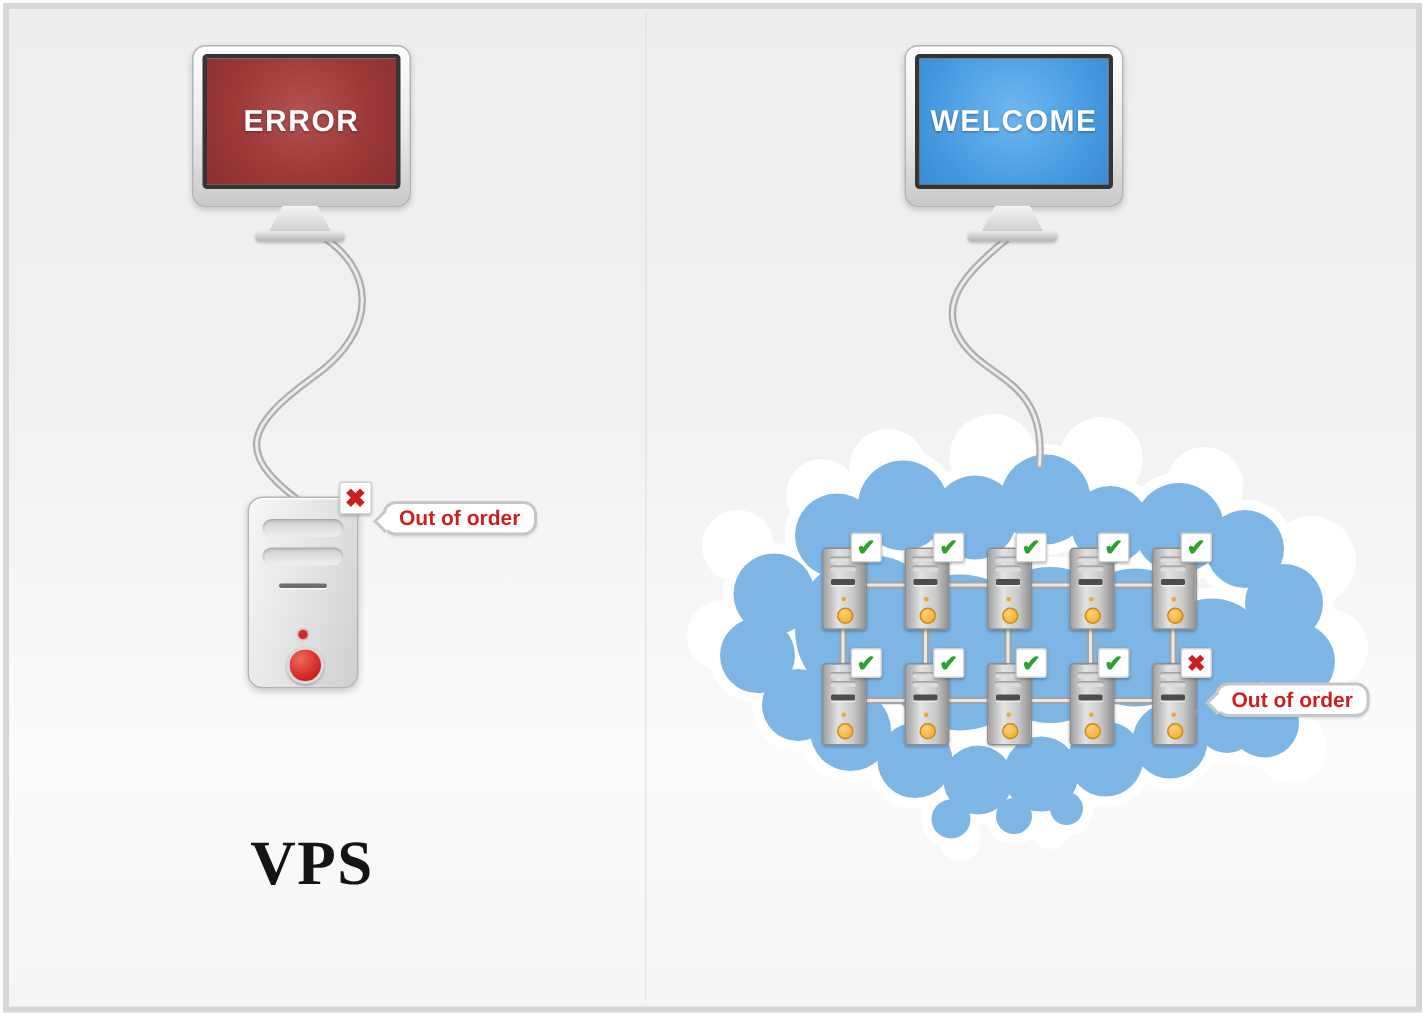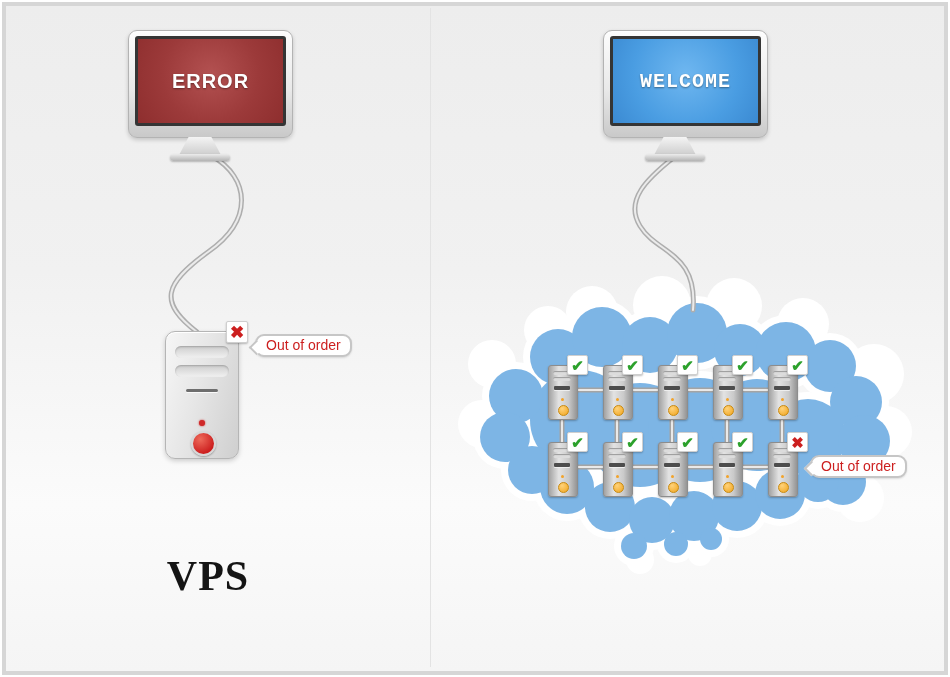--- a/index.html
+++ b/index.html
@@ -6,21 +6,21 @@
   .stage{position:relative;width:950px;height:677px;overflow:hidden;background:#fff;
          font-family:"Liberation Sans",sans-serif;}
   .frame{position:absolute;inset:2px;border:4px solid #d6d6d6;
          background:linear-gradient(180deg,#ededed 0%,#f1f1f1 40%,#fbfbfb 75%,#f5f5f5 100%);z-index:0;}
   .divider{position:absolute;left:430px;top:8px;bottom:10px;width:1px;background:#e3e3e3;z-index:1;}
   .art{position:absolute;inset:0;z-index:1;pointer-events:none;}
 
   
   .monitor{position:absolute;width:144px;height:106px;border:1px solid #b3b3b3;border-radius:9px;
            background:linear-gradient(180deg,#fdfdfd 0%,#e9e9e9 55%,#c9c9c9 100%);
-           box-shadow:0 2px 4px rgba(0,0,0,.18), inset 0 1px 0 #fff;z-index:2;padding-left:19px;}
+           box-shadow:0 2px 4px rgba(0,0,0,.18), inset 0 1px 0 #fff;z-index:2;}
   .screen{position:absolute;left:6px;right:6px;top:5px;height:84px;border:3px solid #353535;border-radius:3px;
           display:flex;align-items:center;justify-content:center;}
   .screen.error{background:radial-gradient(circle at 50% 42%,#b35151 0%,#9c3a3a 55%,var(--error_screen,#8a2e2e) 100%);}
   .screen.welcome{background:radial-gradient(circle at 50% 42%,#6fb7f0 0%,var(--welcome_screen,#4a9de2) 60%,#3b8ad2 100%);}
   .screen-text{color:#fff;font-weight:bold;font-size:20px;letter-spacing:1px;
                text-shadow:0 1px 2px rgba(0,0,0,.4);}
   .stand{position:absolute;width:44px;height:20px;background:linear-gradient(180deg,#f4f4f4,#c9c9c9);
          clip-path:polygon(24% 0,76% 0,100% 100%,0 100%);z-index:2;}
   .base{position:absolute;width:60px;height:7px;border-radius:4px;
         background:linear-gradient(180deg,#ececec,#b3b3b3);box-shadow:0 1px 2px rgba(0,0,0,.25);z-index:2;}
@@ -55,21 +55,21 @@
   .badge{position:absolute;width:19px;height:18px;background:#fff;border:1px solid #cfcfcf;border-radius:2px;
          box-shadow:0 1px 2px rgba(0,0,0,.25);display:flex;align-items:center;justify-content:center;
          font-size:15px;font-weight:bold;line-height:1;z-index:3;}
   .srv .badge{left:18px;top:-11px;}
   .badge.ok{color:var(--check_green,#2ca12c);}
   .badge.fail{color:var(--cross_red,#cf1d1d);}
   .x-badge{position:absolute;left:226px;top:321px;width:20px;height:20px;font-size:17px;}
 
   
   .bubble{position:absolute;background:#fff;border:2px solid #c6c6c6;border-radius:9px;padding:1px 9px 2px;
-          color:var(--cross_red,#cc2020);font-weight:normal;font-size:14px;white-space:nowrap;
+          color:var(--cross_red,#cc2020);font-weight:bold;font-size:14px;white-space:nowrap;
           box-shadow:0 1px 2px rgba(0,0,0,.12);z-index:3;}
   .bubble::before{content:'';position:absolute;left:-6px;top:6px;width:9px;height:9px;background:#fff;
           border-left:2px solid #c6c6c6;border-bottom:2px solid #c6c6c6;transform:rotate(45deg);}
 
   
   .caption{position:absolute;top:552px;text-align:center;font-family:"Liberation Serif",serif;
            font-weight:bold;font-size:42px;color:#141414;letter-spacing:1px;z-index:2;}
   .caption.left{left:0;width:416px;}
   .caption.right{left:430px;width:514px;}
 </style>
@@ -188,21 +188,21 @@
   </svg>
 
   <div class="monitor" style="left:128px;top:30px;">
     <div class="screen error">
       <span class="screen-text">ERROR</span>
     </div>
   </div>
   <div class="stand" style="left:178px;top:137px;"></div>
   <div class="base" style="left:170px;top:154px;"></div>
 
-  <div class="monitor" style="left:603px;top:30px;font-family:Liberation Mono, monospace;">
+  <div class="monitor" style="left:603px;top:30px;">
     <div class="screen welcome">
       <span class="screen-text">WELCOME</span>
     </div>
   </div>
   <div class="stand" style="left:653px;top:137px;"></div>
   <div class="base" style="left:645px;top:154px;"></div>
 
   <div class="tower">
     <div class="vent" style="top:14px;"></div>
     <div class="vent" style="top:33px;"></div>

